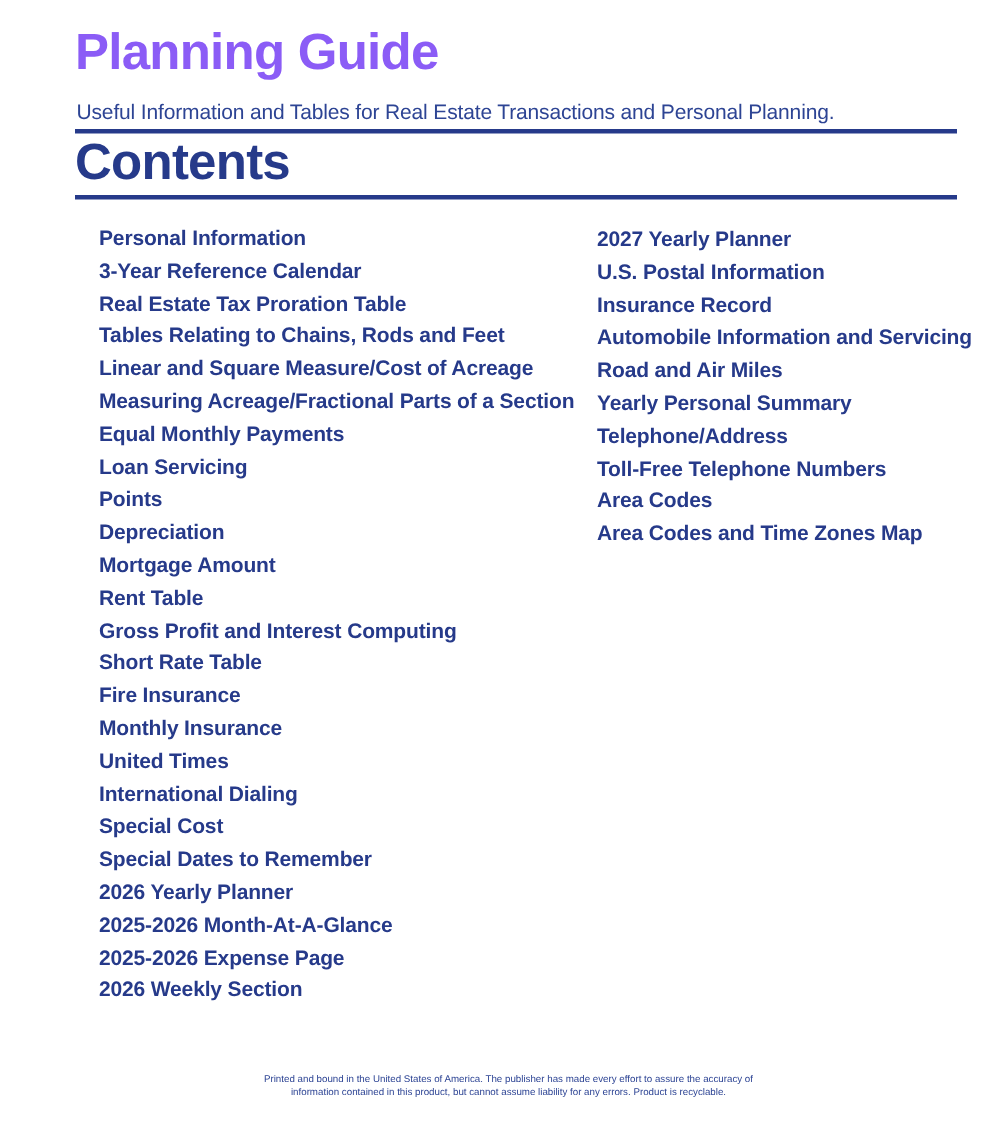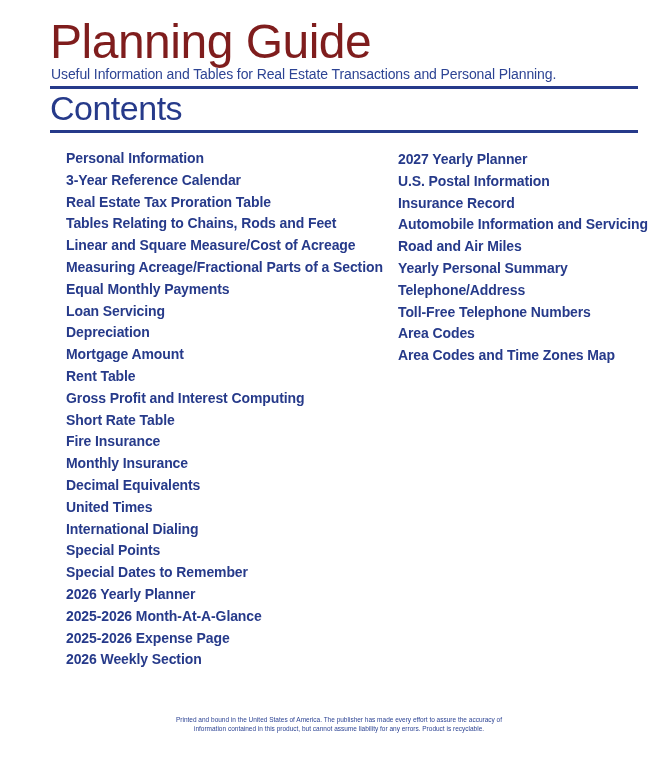--- a/index.html
+++ b/index.html
@@ -1,22 +1,22 @@
 <!DOCTYPE html>
 <html><head>
 <meta charset="utf-8">
 <style>
   html, body { margin: 0; padding: 0; background: #ffffff; }
   body { width: 658px; height: 763px; position: relative; overflow: hidden; font-family: "Liberation Sans", sans-serif; color: #263a8a; }
-  .title { position: absolute; left: 50px; top: 18px; font-size: 48px; font-weight: normal; letter-spacing: -0.5px; line-height: 1; color: #7f1d1d; }
+  .title { position: absolute; left: 50px; top: 18px; font-size: 34px; font-weight: bold; letter-spacing: -0.5px; line-height: 1; color: #8b5cf6; }
   .subtitle { position: absolute; left: 51px; top: 67px; font-size: 14px; color: #2d4494; line-height: 1; letter-spacing: -0.1px; }
   .rule { position: absolute; left: 50px; width: 588px; height: 3px; background: #263a8a; }
   .rule1 { top: 86px; }
   .rule2 { top: 130px; }
-  .contents { position: absolute; left: 50px; top: 91px; font-size: 34px; font-weight: normal; line-height: 1; letter-spacing: -0.5px; color: #263a8a; }
+  .contents { position: absolute; left: 50px; top: 91px; font-size: 34px; font-weight: bold; line-height: 1; letter-spacing: -0.5px; color: #263a8a; }
   .col { position: absolute; top: 148px; margin: 0; padding: 0; list-style: none; }
   .col-left { left: 66px; }
   .col-right { left: 398px; top: 149px; }
   .col li { font-size: 14px; font-weight: bold; line-height: 21.8px; height: 21.8px; white-space: nowrap; color: #263a8a; letter-spacing: -0.1px; }
   .footer { position: absolute; left: 0; width: 678px; top: 715px; text-align: center; font-size: 6.5px; line-height: 9px; color: #2d4494; }
 </style>
 </head>
 <body>
 
 <div class="title">Planning Guide</div>
@@ -27,31 +27,31 @@
 
 <ul class="col col-left" id="left-list">
     <li>Personal Information</li>
     <li>3-Year Reference Calendar</li>
     <li>Real Estate Tax Proration Table</li>
     <li>Tables Relating to Chains, Rods and Feet</li>
     <li>Linear and Square Measure/Cost of Acreage</li>
     <li>Measuring Acreage/Fractional Parts of a Section</li>
     <li>Equal Monthly Payments</li>
     <li>Loan Servicing</li>
+    <li>Points</li>
     <li>Depreciation</li>
     <li>Mortgage Amount</li>
     <li>Rent Table</li>
     <li>Gross Profit and Interest Computing</li>
     <li>Short Rate Table</li>
     <li>Fire Insurance</li>
     <li>Monthly Insurance</li>
-    <li>Decimal Equivalents</li>
     <li>United Times</li>
     <li>International Dialing</li>
-    <li>Special Points</li>
+    <li>Special Cost</li>
     <li>Special Dates to Remember</li>
     <li>2026 Yearly Planner</li>
     <li>2025-2026 Month-At-A-Glance</li>
     <li>2025-2026 Expense Page</li>
     <li>2026 Weekly Section</li>
   </ul>
 <ul class="col col-right" id="right-list">
     <li>2027 Yearly Planner</li>
     <li>U.S. Postal Information</li>
     <li>Insurance Record</li>

